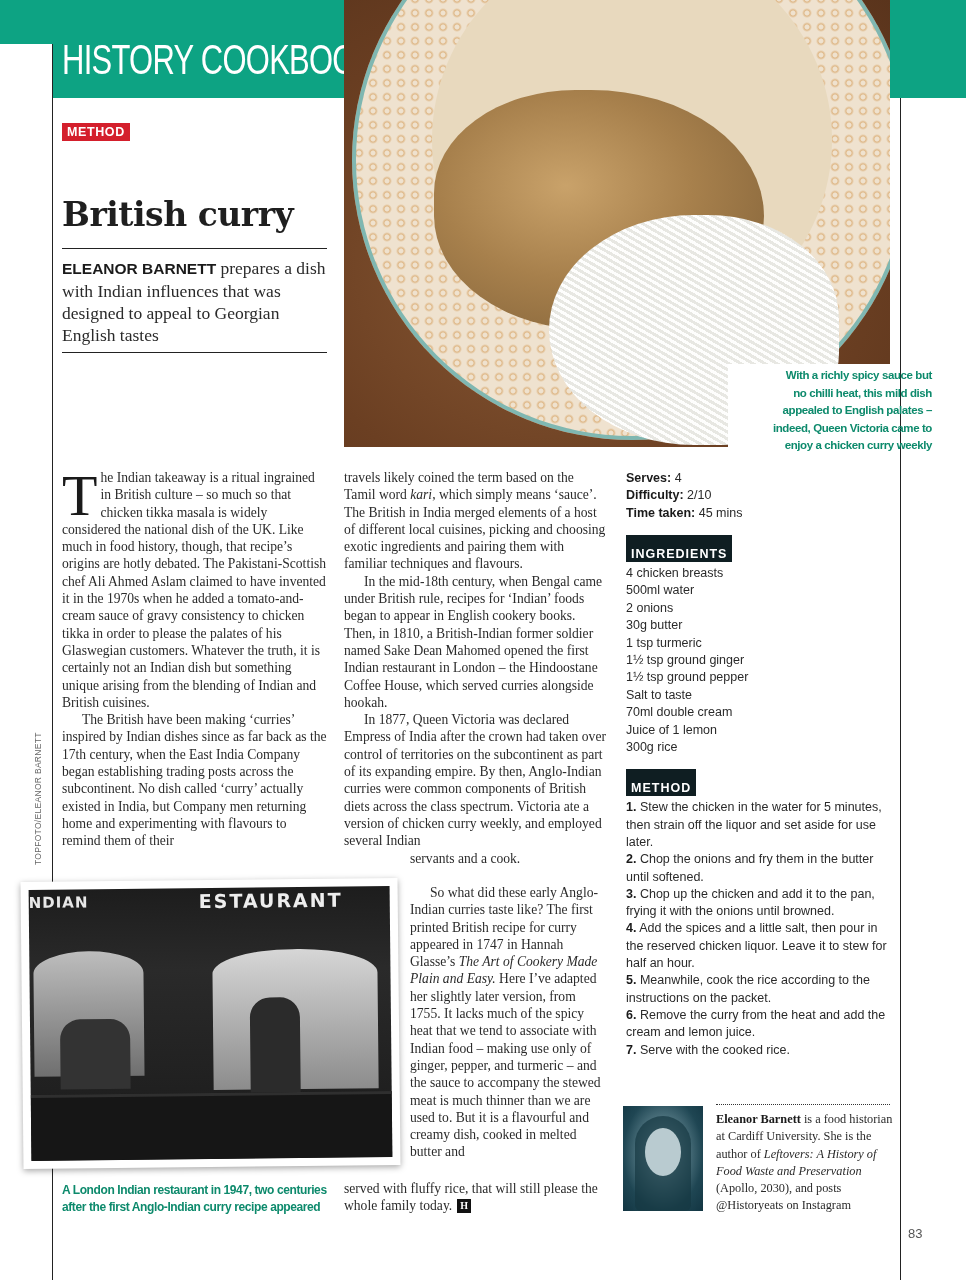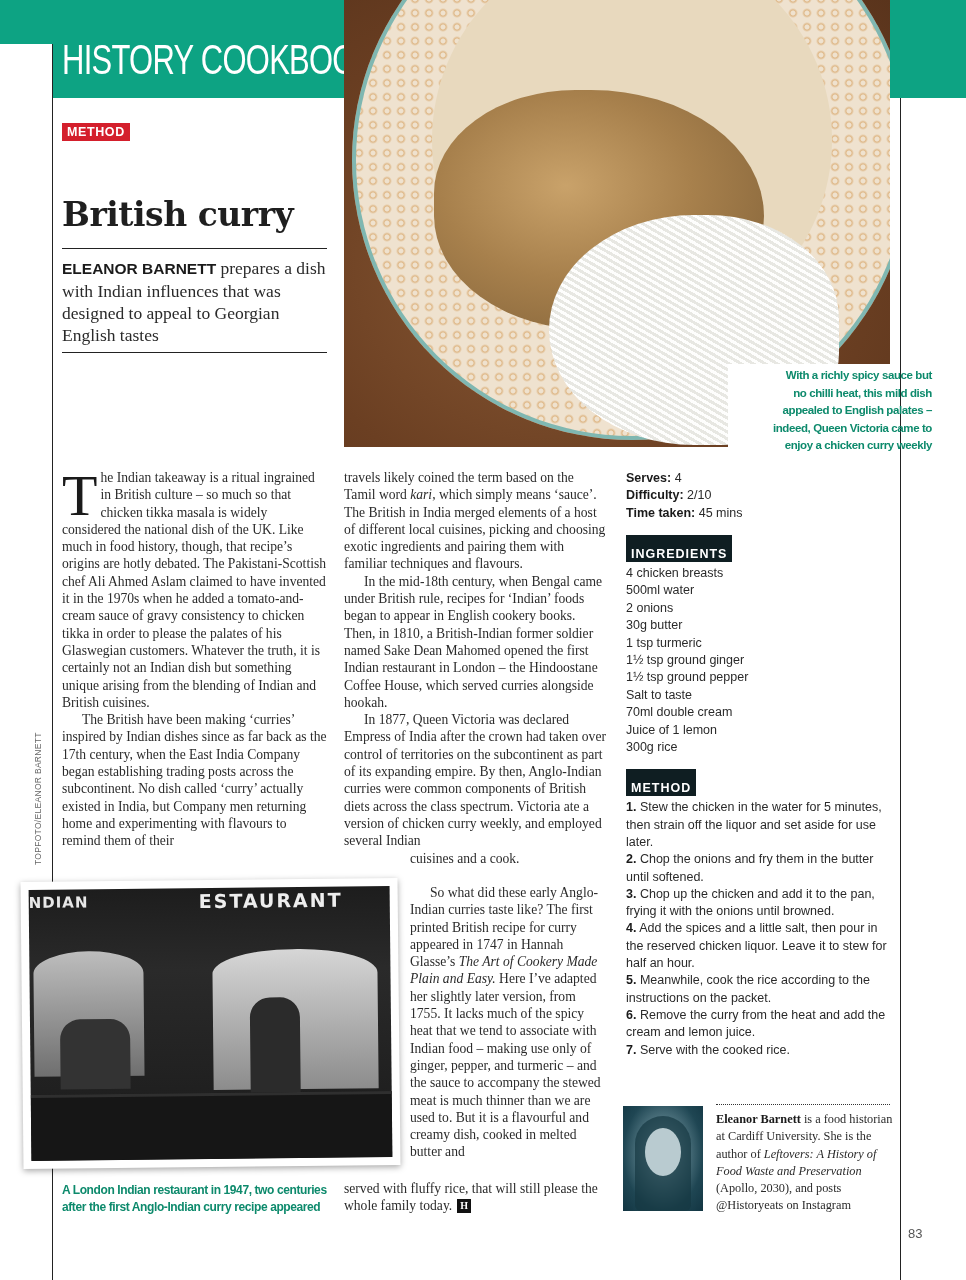--- a/index.html
+++ b/index.html
@@ -202,21 +202,21 @@
 
 <div class="col col-1">
   <p><span class="dropcap">T</span><span>he Indian takeaway is a ritual ingrained in British culture – so much so that chicken tikka masala is widely considered the national dish of the UK. Like much in food history, though, that recipe’s origins are hotly debated. The Pakistani-Scottish chef Ali Ahmed Aslam claimed to have invented it in the 1970s when he added a tomato-and-cream sauce of gravy consistency to chicken tikka in order to please the palates of his Glaswegian customers. Whatever the truth, it is certainly not an Indian dish but something unique arising from the blending of Indian and British cuisines.</span></p>
   <p class="indent">The British have been making ‘curries’ inspired by Indian dishes since as far back as the 17th century, when the East India Company began establishing trading posts across the subcontinent. No dish called ‘curry’ actually existed in India, but Company men returning home and experimenting with flavours to remind them of their</p>
 </div>
 
 <div class="col col-2">
   <p><span>travels likely coined the term based on the Tamil word </span><i>kari</i><span>, which simply means ‘sauce’. The British in India merged elements of a host of different local cuisines, picking and choosing exotic ingredients and pairing them with familiar techniques and flavours.</span></p>
   <p class="indent">In the mid-18th century, when Bengal came under British rule, recipes for ‘Indian’ foods began to appear in English cookery books. Then, in 1810, a British-Indian former soldier named Sake Dean Mahomed opened the first Indian restaurant in London – the Hindoostane Coffee House, which served curries alongside hookah.</p>
   <p class="indent">In 1877, Queen Victoria was declared Empress of India after the crown had taken over control of territories on the subcontinent as part of its expanding empire. By then, Anglo-Indian curries were common components of British diets across the class spectrum. Victoria ate a version of chicken curry weekly, and employed several Indian</p>
-  <p style="padding-left:66px;">cuisines and a cook.</p>
+  <p style="padding-left:66px;">servants and a cook.</p>
 </div>
 <div class="col col-2b">
   <p class="indent"><span>So what did these early Anglo-Indian curries taste like? The first printed British recipe for curry appeared in 1747 in Hannah Glasse’s </span><i>The Art of Cookery Made Plain and Easy.</i><span> Here I’ve adapted her slightly later version, from 1755. It lacks much of the spicy heat that we tend to associate with Indian food – making use only of ginger, pepper, and turmeric – and the sauce to accompany the stewed meat is much thinner than we are used to. But it is a flavourful and creamy dish, cooked in melted butter and</span></p>
 </div>
 <div class="col col-2c">
   <p><span>served with fluffy rice, that will still please the whole family today.</span><span class="end-mark">H</span></p>
 </div>
 
 <div class="photo-credit">TOPFOTO/ELEANOR BARNETT</div>
 

